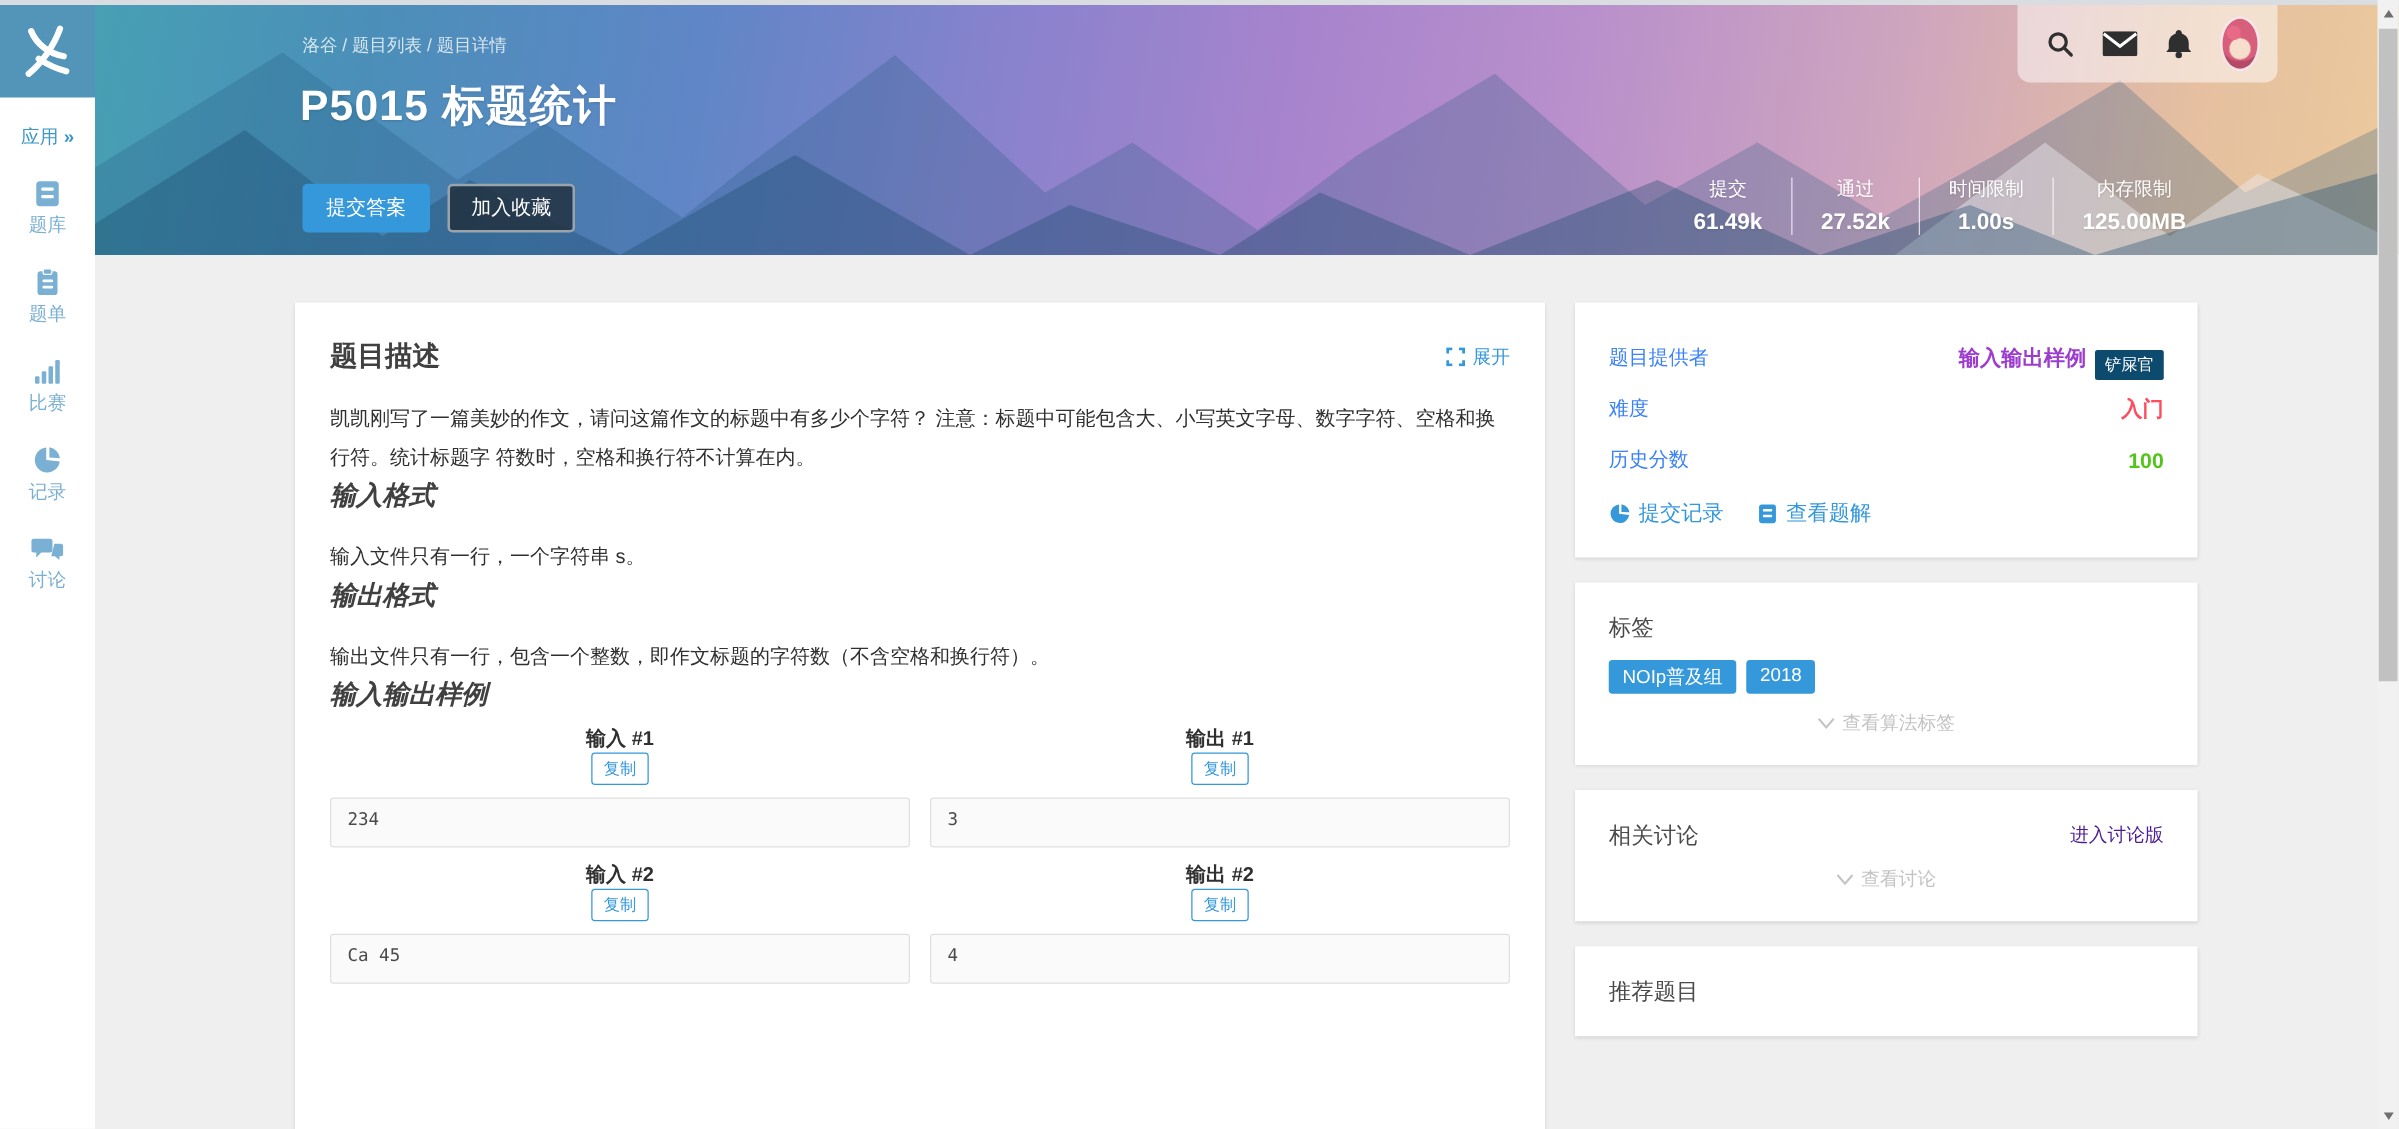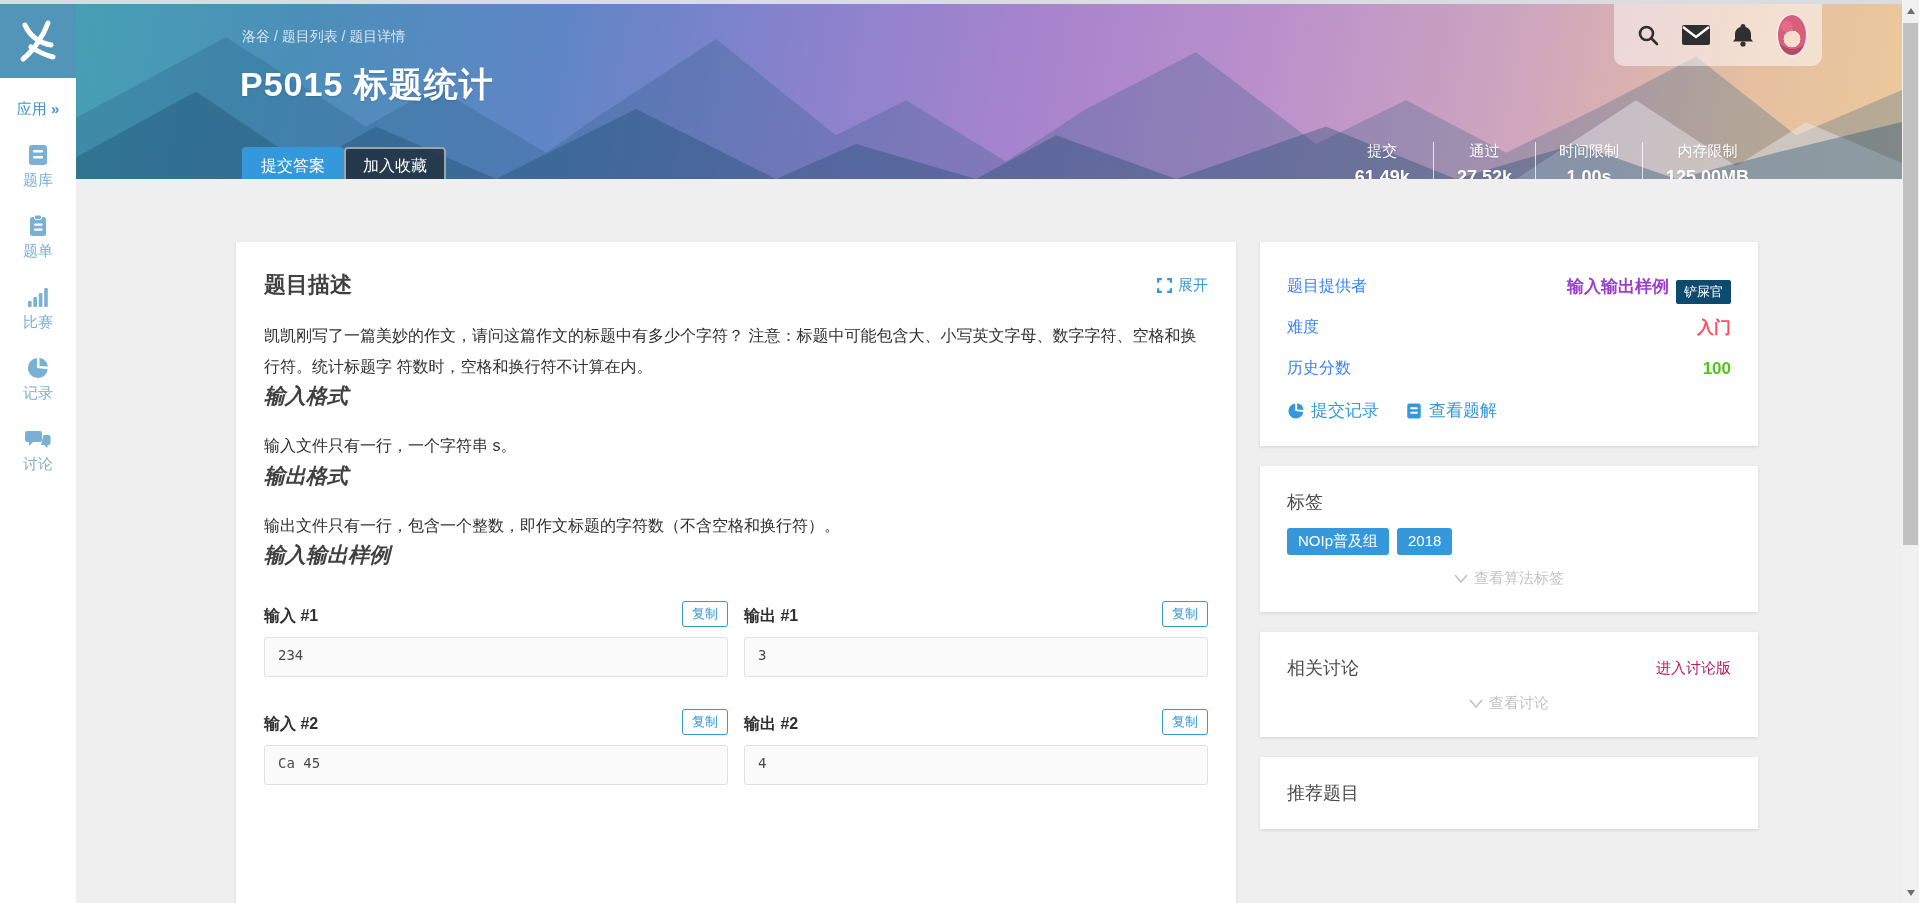--- a/index.html
+++ b/index.html
@@ -11,28 +11,28 @@
   
   .sidebar { position:absolute; left:0; top:4px; width:76px; height:899px; background:#ffffff; z-index:6; }
   .logo-box { width:76px; height:74px; background:#5295b8; display:flex; align-items:center; justify-content:center; cursor:pointer; }
   .apps-row { margin-top:22px; text-align:center; color:#3e97c8; font-size:15px; cursor:pointer; }
   .apps-row .caret { color:#3e97c8; font-weight:bold; }
   .side-menu { margin-top:24px; display:flex; flex-direction:column; gap:24px; }
   .side-item { display:flex; flex-direction:column; align-items:center; gap:4px; color:#7ab0d3; font-size:15px; cursor:pointer; }
   .side-item svg { display:block; }
 
   
-  .banner { position:absolute; left:76px; top:4px; width:1843px; height:175px;
+  .banner { position:absolute; left:76px; top:4px; width:1843px; height:200px;
     background:linear-gradient(100deg,#47a0b4 0%,#4b8fb9 12%,#5f86c6 26%,#8b82cd 40%,#a884cd 52%,#b990cb 64%,#cfa6bd 78%,#e5bfa0 90%,#ecca9c 100%);
     overflow:hidden; z-index:1; }
   .mountains { position:absolute; left:0; top:0; width:100%; height:100%; }
   .banner-inner { position:absolute; left:0; top:0; width:100%; height:100%; z-index:2; }
   .breadcrumb { position:absolute; left:166px; top:24px; color:rgba(255,255,255,.78); font-size:14px; }
   .prob-title { position:absolute; left:164px; top:58px; color:#ffffff; font-size:34px; font-weight:bold; letter-spacing:1px; text-shadow:0 1px 2px rgba(0,0,0,.15); }
-  .banner-btns { position:absolute; left:166px; top:143px; display:flex; }
+  .banner-btns { position:absolute; left:166px; top:143px; display:flex; gap:14px; }
   .btn-submit { background:#3598db; color:#fff; border:none; font-size:16px; padding:9px 19px; border-radius:4px; cursor:pointer; font-family:inherit; }
   .btn-fav { background:rgba(33,47,60,.82); color:#fff; border:2px solid #9aa4ad; font-size:16px; padding:7px 17px; border-radius:4px; cursor:pointer; font-family:inherit; }
   .stats { position:absolute; right:147px; top:138px; display:flex; color:#fff; }
   .stat-cell { padding:0 23px; text-align:center; }
   .stat-cell .s-label { font-size:15px; text-shadow:0 1px 2px rgba(0,0,0,.12); }
   .stat-cell .s-value { font-size:18px; font-weight:bold; margin-top:6px; text-shadow:0 1px 2px rgba(0,0,0,.12); }
   .stat-div { width:1px; height:46px; background:rgba(255,255,255,.75); }
 
   
   .icon-panel { position:absolute; left:1614px; top:4px; width:208px; height:62px;
@@ -57,21 +57,21 @@
   
   .content { position:absolute; left:76px; top:204px; width:1826px; height:699px; }
   .main-card { position:absolute; left:160px; top:38px; width:1000px; height:820px; background:#fff;
     box-shadow:0 1px 3px rgba(0,0,0,.12); padding:28px 28px; }
   .card-head { display:flex; justify-content:space-between; align-items:center; }
   .h-main { font-size:22px; font-weight:bold; color:#404040; }
   .expand-link { display:flex; align-items:center; gap:6px; color:#3498db; font-size:15px; cursor:pointer; }
   .para { margin-top:20px; font-size:16px; line-height:1.95; color:#303030; }
   .h-sec { font-size:21px; font-weight:bold; color:#404040;font-style:italic; }
   .sample-grid { display:grid; grid-template-columns:464px 464px; column-gap:16px; }
-  .sample-head { margin-top:32px; display:flex; justify-content:space-between; align-items:flex-end; }
+  .sample-head { margin-top:12px; display:flex; justify-content:space-between; align-items:center;flex-direction:column; }
   .sample-label { font-size:16px; font-weight:bold; color:#303030; }
   .copy-btn { background:#fff; border:1px solid #3498db; color:#3498db; font-size:13px; padding:3px 9px; border-radius:3px; cursor:pointer; font-family:inherit; }
   .code-block { margin-top:10px; background:#fafafa; border:1px solid #e0e0e0; border-radius:3px;
     padding:9px 13px; font-family:"DejaVu Sans Mono","Liberation Mono",monospace; font-size:14px; color:#4a4a4a; height:40px; }
 
   
   .right-col { position:absolute; left:1184px; top:38px; width:498px; }
   .side-card { background:#fff; box-shadow:0 1px 3px rgba(0,0,0,.12); padding:24px 27px; margin-bottom:20px; }
   .info-row { display:flex; justify-content:space-between; align-items:center; height:41px; }
   .info-label { font-size:16px; color:#3b82f6; }
@@ -80,21 +80,21 @@
   .provider-badge { background:#0c4a6e; color:#fff; font-size:13px; padding:3px 8px; border-radius:2px;margin-top:11px; }
   .difficulty { color:#fe4c61; font-size:17px; font-weight:bold; }
   .score { color:#52c41a; font-size:17px; font-weight:bold; }
   .links-row { display:flex; gap:26px; margin-top:10px; }
   .blue-link { display:flex; align-items:center; gap:6px; color:#3498db; font-size:17px; cursor:pointer; }
   .h-side { font-size:18px; color:#4a4a4a; }
   .tags-row { margin-top:14px; display:flex; gap:8px; }
   .tag { background:#3498db; color:#fff; font-size:15px; padding:4px 11px; border-radius:3px; cursor:pointer; }
   .more-link { margin-top:14px; display:flex; align-items:center; justify-content:center; gap:6px; color:#c3c3c3; font-size:15px; cursor:pointer; }
   .disc-head { display:flex; justify-content:space-between; align-items:center; }
-  .enter-link { color:#be185d; font-size:15px; cursor:pointer;font-family:Liberation Mono, monospace; }
+  .enter-link { color:#4c1d95; font-size:15px; cursor:pointer;font-family:Liberation Mono, monospace; }
 </style>
 </head>
 <body>
 
 <div class="top-strip"></div>
 
 <div class="banner">
   <svg class="mountains" viewBox="0 0 1843 200" preserveAspectRatio="none">
     <path fill="#24597f" fill-opacity="0.26" d="M0,200 L0,130 L150,38 L290,140 L360,95 L470,170 L520,130 L640,40 L760,150 L830,110 L930,180 L1010,120 L1120,55 L1240,160 L1330,110 L1430,170 L1520,120 L1620,60 L1720,150 L1843,90 L1843,200 Z"></path>
     <path fill="#ececf0" fill-opacity="0.45" d="M1440,200 L1560,110 L1660,185 L1730,135 L1843,190 L1843,200 Z"></path>

